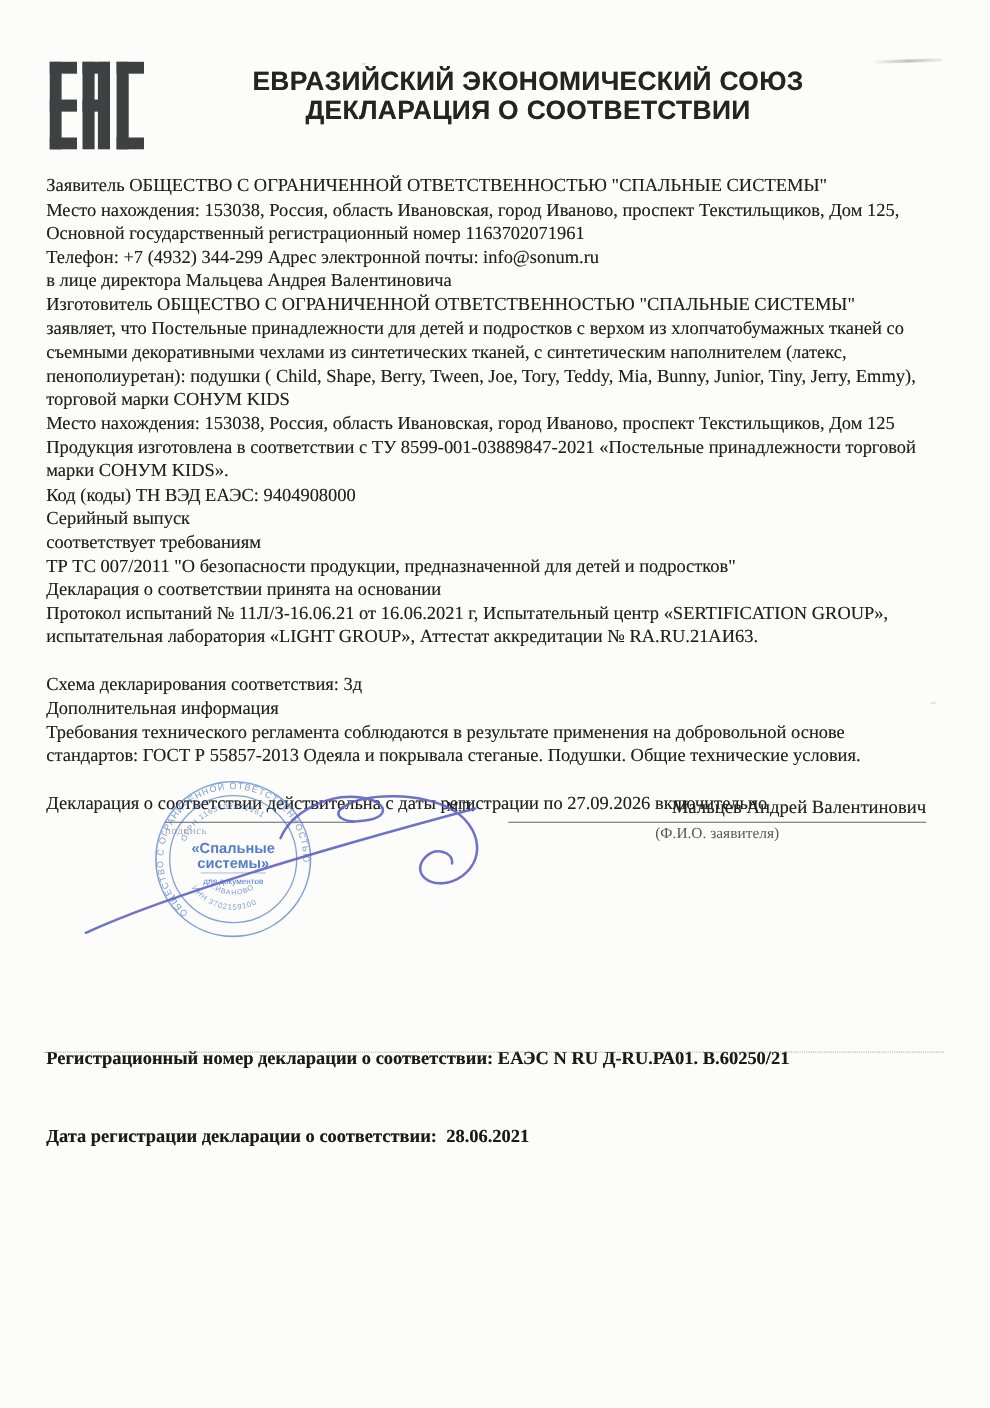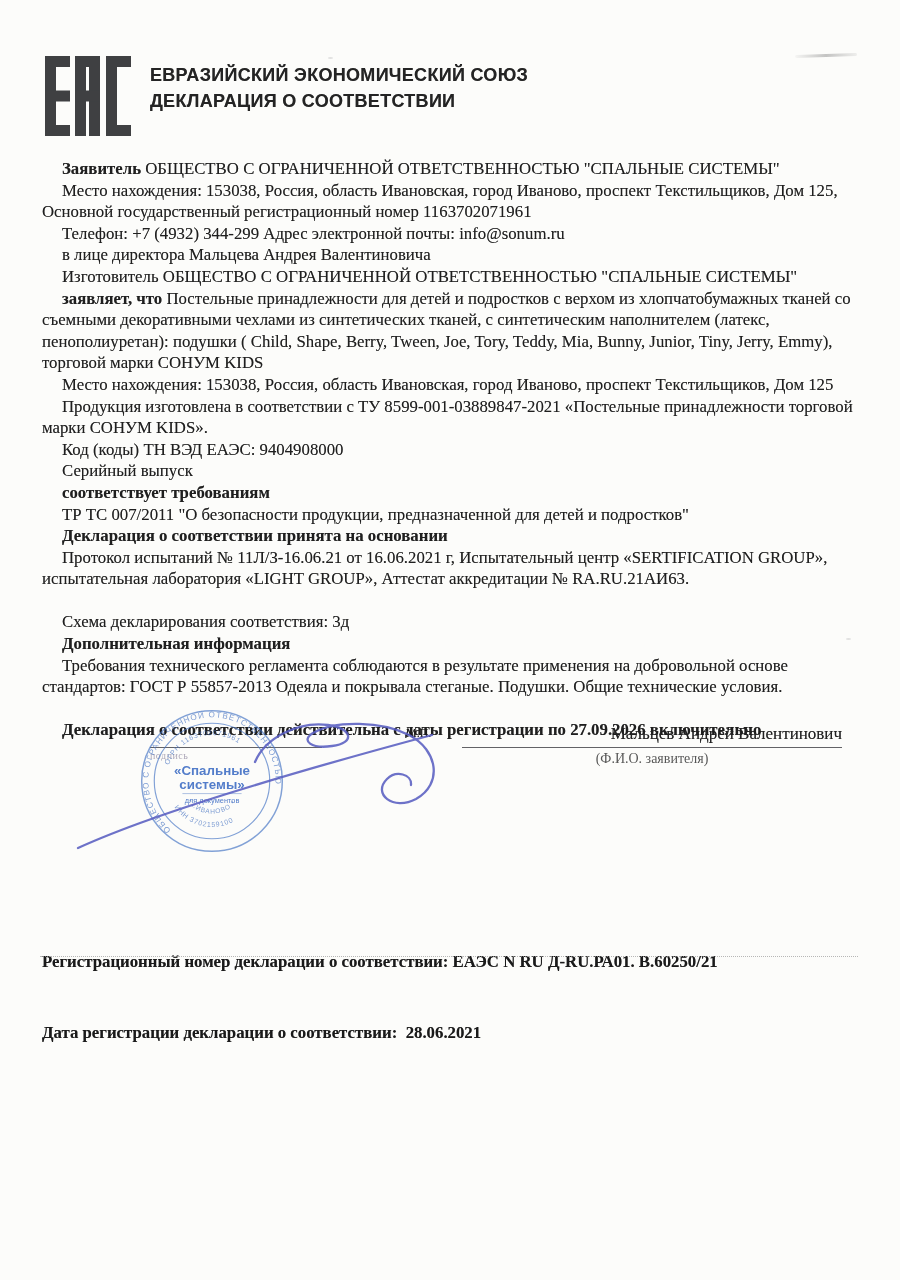--- a/index.html
+++ b/index.html
@@ -4,34 +4,34 @@
 <style>
   html,body{margin:0;padding:0;background:#e8e8e8;}
   .page{
     position:relative;width:900px;height:1280px;margin:0 auto;
     background:#fcfcfa;overflow:hidden;
     font-family:"Liberation Serif", serif;color:#1e1e1e;
   }
   
   .eac-logo{position:absolute;left:45px;top:56px;width:86px;height:80px;}
   .title{
-    position:absolute;left:150px;top:62px;width:660px;
+    position:absolute;left:150px;top:62px;width:660px;text-align:center;
     font-family:"Liberation Sans", sans-serif;font-weight:bold;
-    font-size:18px;line-height:26px;color:#242424;letter-spacing:.3px;
+    font-size:24px;line-height:26px;color:#242424;letter-spacing:.3px;
     text-shadow:0 0 .5px rgba(0,0,0,.45);
   }
   
   .doc-body{
     position:absolute;left:42px;top:158px;width:818px;
     font-size:16.8px;line-height:21.6px;color:#1f1f1f;
     text-shadow:0 0 .4px rgba(0,0,0,.4);
   }
   .doc-body p{margin:0;white-space:pre-line;}
   .doc-body p.gap{margin-top:21.6px;}
-  .b{font-weight:bold;margin-left:20px;}
+  .b{font-weight:normal;}
   
   .mp-label{position:absolute;left:406px;top:726px;font-size:12px;color:#1c1c1c;text-shadow:0 0 .4px rgba(0,0,0,.4);}
   .sig-line-left{position:absolute;left:150px;top:747px;width:172px;border-top:1.6px solid rgba(70,70,75,.85);}
   .sig-caption{position:absolute;left:150px;top:750px;width:172px;text-align:left;
     font-size:10px;color:#9a93a8;opacity:.8;letter-spacing:.5px;filter:blur(.3px);}
   .sig-line-right{position:absolute;left:462px;top:747px;width:380px;border-top:1.6px solid rgba(70,70,75,.85);}
   .signee-name{position:absolute;left:462px;top:724px;width:380px;text-align:right;
     font-size:17px;color:#222;text-shadow:0 0 .4px rgba(0,0,0,.4);}
   .signee-caption{position:absolute;left:462px;top:751px;width:380px;text-align:center;
     font-size:14px;color:#3a3a3a;opacity:.85;}

